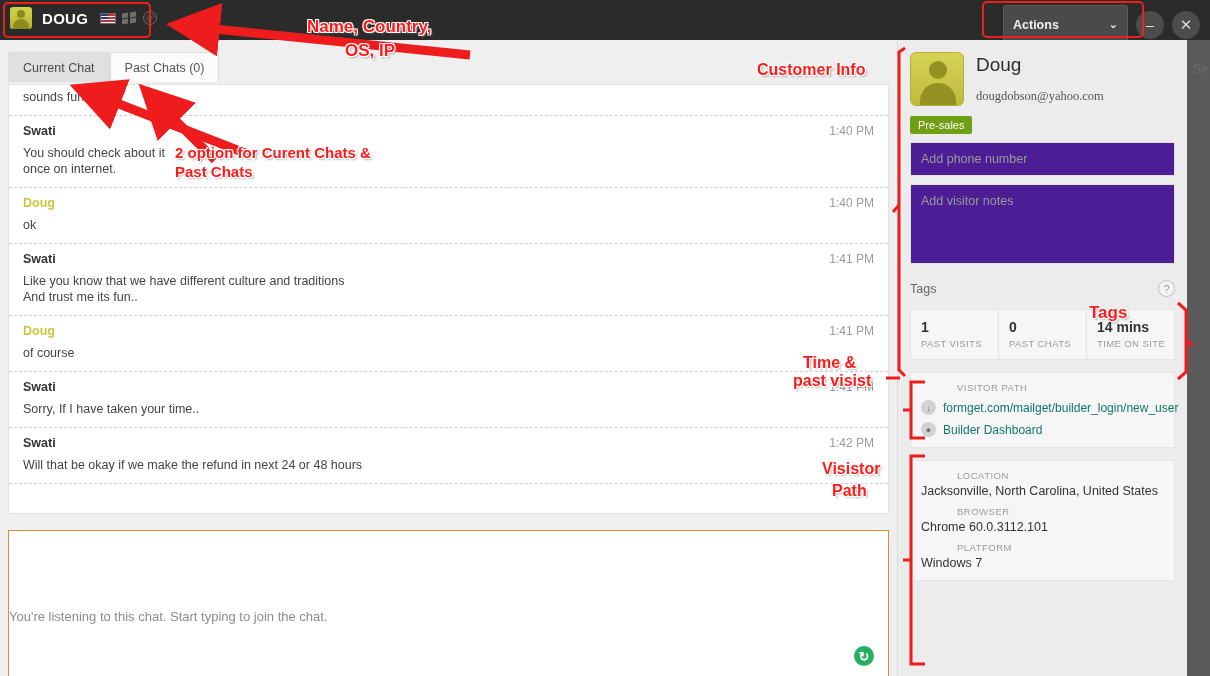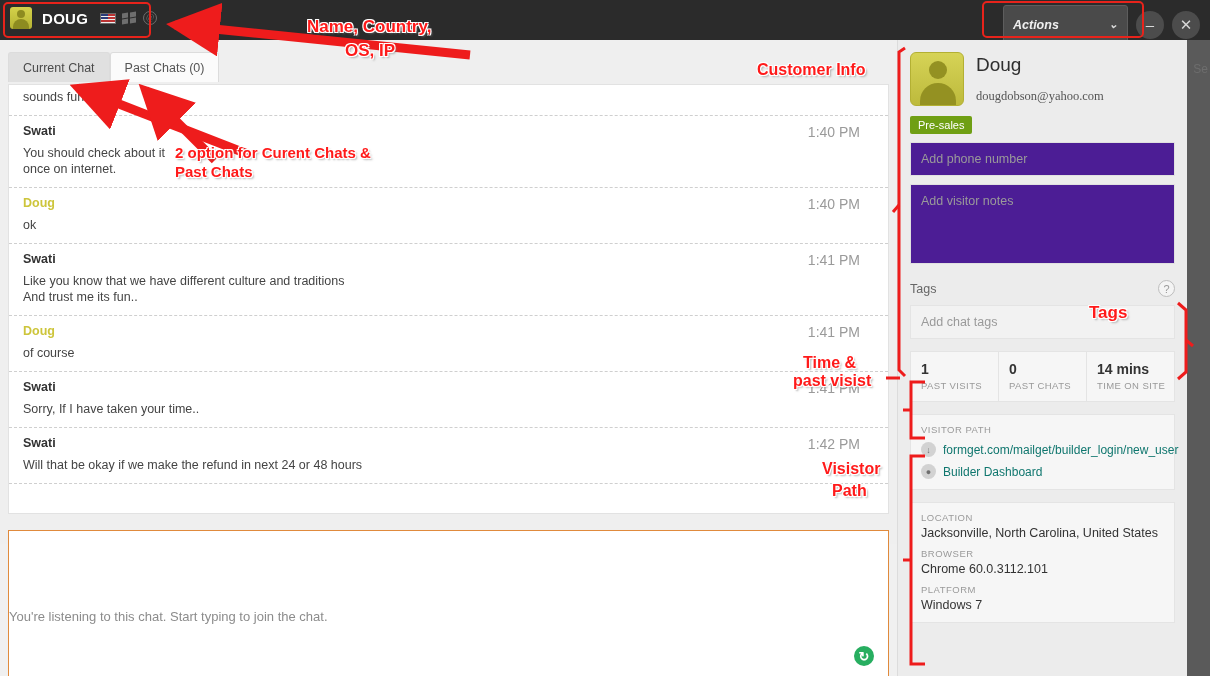--- a/index.html
+++ b/index.html
@@ -64,21 +64,21 @@
     position: absolute; left: 3px; top: 2px; width: 148px; height: 36px;
     border: 2.5px solid #e8231b; border-radius: 5px; pointer-events: none;
   }
 
   .tb-right { position: absolute; right: 10px; top: 5px; display: flex; align-items: center; gap: 8px; }
   .actions-btn {
     width: 125px; height: 39px; background: #4a4a4a;
     border: 1px solid #5d5d5d; border-radius: 3px;
     color: #f0f0f0; font-size: 12.5px; font-weight: bold;
     display: flex; align-items: center; justify-content: space-between;
-    padding: 0 9px; cursor: pointer; font-style: italic;
+    padding: 0 9px; cursor: pointer;
   }
   .chev { font-size: 11px; color: #dcdcdc; }
   .circ-btn {
     width: 28px; height: 28px; border-radius: 50%; background: #4c4c4c;
     color: #d8d8d8; font-size: 15px; display: flex; align-items: center;
     justify-content: center; cursor: pointer;
   }
   .actions-annot {
     position: absolute; right: 66px; top: 1px; width: 162px; height: 37px;
     border: 2.5px solid #e8231b; border-radius: 5px; pointer-events: none;
@@ -110,21 +110,21 @@
     background: #ffffff; border: 1px solid #e2e2e2; overflow: hidden;
   }
   .msg { position: relative; padding: 8px 14px 10px 14px; border-bottom: 1px dashed #cfcfcf; }
   .msg.first { padding-top: 4px; }
   .msg-author { font-size: 12.5px; font-weight: bold; margin-bottom: 7px; }
   .msg-author.agent { color: #333333; }
   .msg-author.visitor { color: #cdc53b; }
   .msg-text { font-size: 12.5px; color: #444; line-height: 16px; max-width: 680px; }
   .msg-text .ln { display: block; }
   .msg-time {
-    position: absolute; right: 28px; top: 8px; font-size: 14px; color: #9a9a9a;
+    position: absolute; right: 14px; top: 8px; font-size: 12px; color: #9a9a9a;
   }
 
   .composer {
     position: absolute; left: 8px; top: 490px; width: 881px; height: 165px;
     background: #ffffff; border: 1px solid #e08a3c;
   }
   .composer-ph {
     position: absolute; left: 0; right: 0; top: 78px; 
     font-size: 13px; color: #8c8c8c;
   }
@@ -184,21 +184,21 @@
     border: 1px solid #e4e4e4;
   }
   .stat { flex: 1; padding: 9px 8px 10px 10px; border-right: 1px solid #e4e4e4; }
   .stat:last-child { border-right: none; }
   .stat-val { font-size: 14px; font-weight: bold; color: #333; }
   .stat-lbl { font-size: 9.5px; color: #999; letter-spacing: .4px; margin-top: 3px; }
   .card {
     margin: 12px 12px 0 12px; background: #f6f6f6; border: 1px solid #e4e4e4;
     padding: 9px 10px 10px 10px;
   }
-  .card-lbl { font-size: 9.5px; color: #9a9a9a; letter-spacing: .5px; }
+  .card-lbl { font-size: 9.5px; color: #9a9a9a; letter-spacing: .5px; margin-left: 36px; }
   .path-item { display: flex; align-items: center; gap: 7px; margin-top: 7px; }
   .path-dot {
     width: 15px; height: 15px; border-radius: 50%; background: #d2d2d2;
     color: #6f6f6f; font-size: 9px; display: flex; align-items: center;
     justify-content: center; flex: 0 0 auto;
   }
   .path-txt { font-size: 12px; color: #0f766e; text-align: center; }
   .card-val { font-size: 12.5px; color: #333; margin-top: 3px; margin-bottom: 8px; }
   .card-val.last { margin-bottom: 0; }
 
@@ -349,21 +349,20 @@
 
       <div class="badge">Pre-sales</div>
 
       <div class="sfield">Add phone number</div>
       <div class="sfield notes">Add visitor notes</div>
 
       <div class="tags-row">
         <span>Tags</span>
         <span class="help-ico">?</span>
       </div>
-      <div class="tagfield">Add chat tags</div>
 
       <div class="stats">
         <div class="stat">
           <div class="stat-val">1</div>
           <div class="stat-lbl">PAST VISITS</div>
         </div>
         <div class="stat">
           <div class="stat-val">0</div>
           <div class="stat-lbl">PAST CHATS</div>
         </div>

